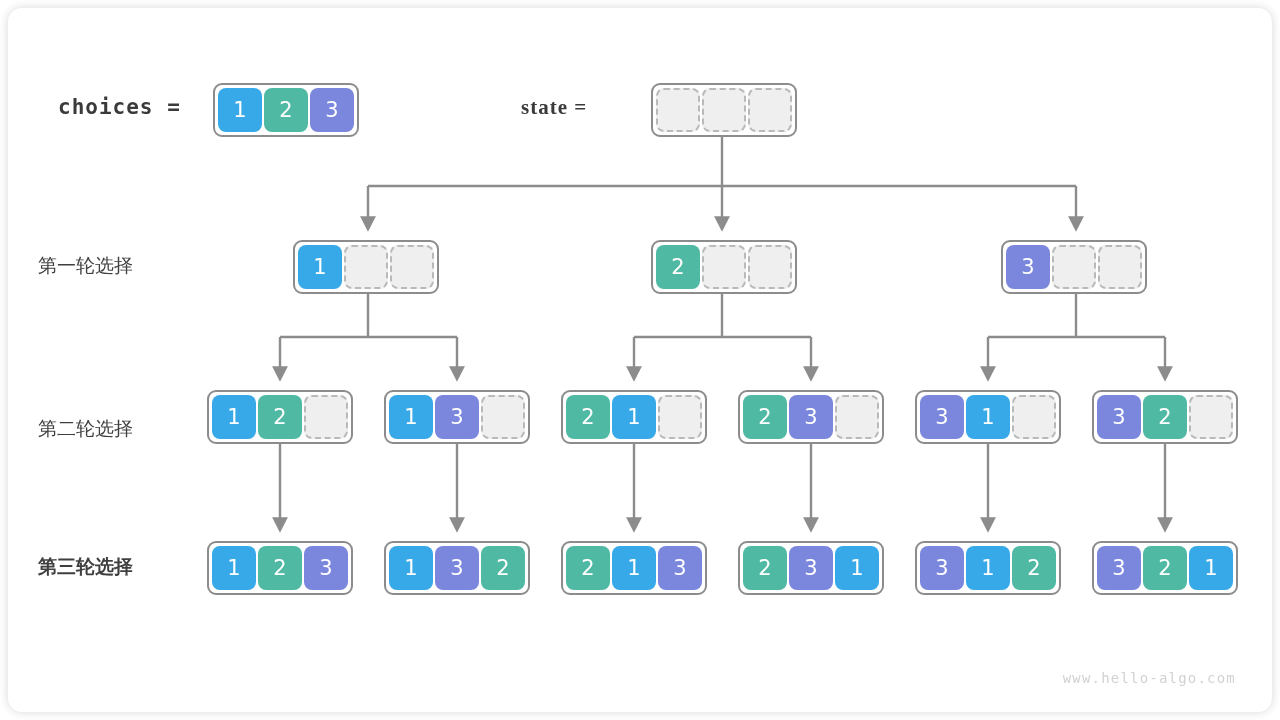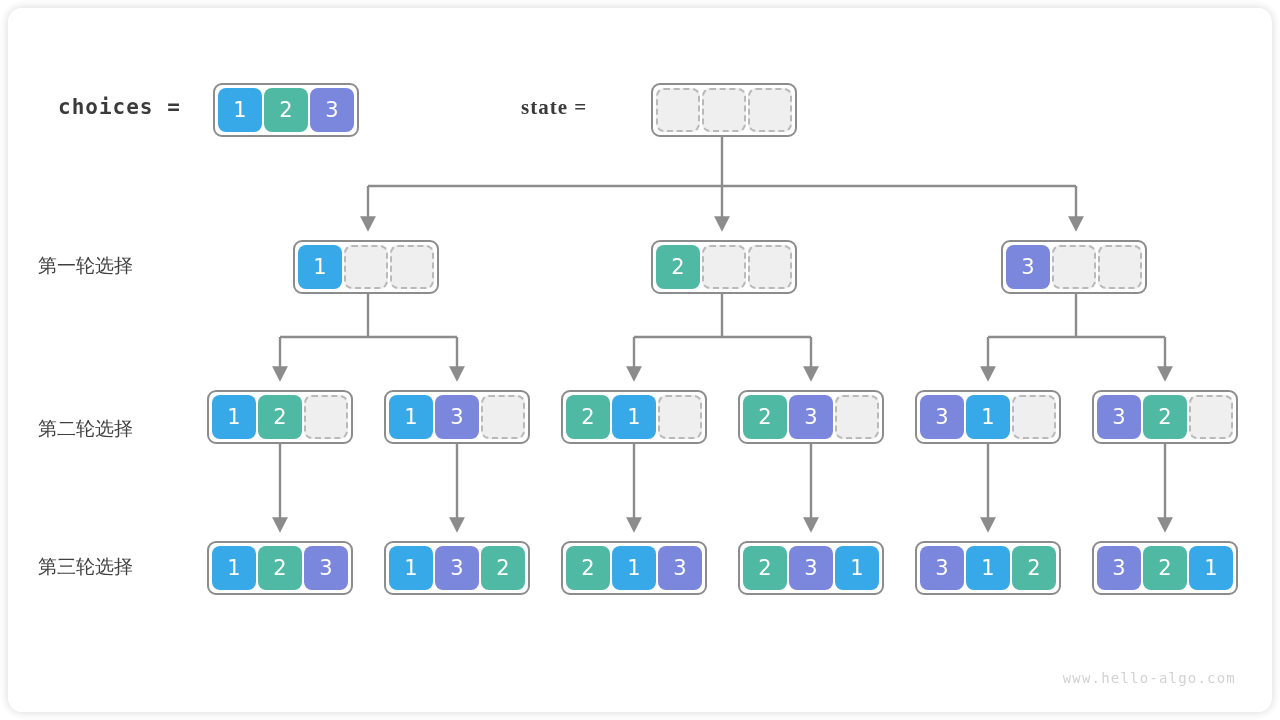--- a/index.html
+++ b/index.html
@@ -181,21 +181,21 @@
         <div class="arr" style="left: 915px; top: 390px;">
           <div class="cell v3">3</div>
           <div class="cell v1">1</div>
           <div class="cell empty"></div>
         </div>
         <div class="arr" style="left: 1092px; top: 390px;">
           <div class="cell v3">3</div>
           <div class="cell v2">2</div>
           <div class="cell empty"></div>
         </div>
-        <div class="row-label" style="left: 38px; top: 554px;">第三轮选择</div>
+        <div class="row-label" style="left: 38px; top: 554px; font-weight: bold;">第三轮选择</div>
         <div class="arr" style="left: 207px; top: 541px;">
           <div class="cell v1">1</div>
           <div class="cell v2">2</div>
           <div class="cell v3">3</div>
         </div>
         <div class="arr" style="left: 384px; top: 541px;">
           <div class="cell v1">1</div>
           <div class="cell v3">3</div>
           <div class="cell v2">2</div>
         </div>

